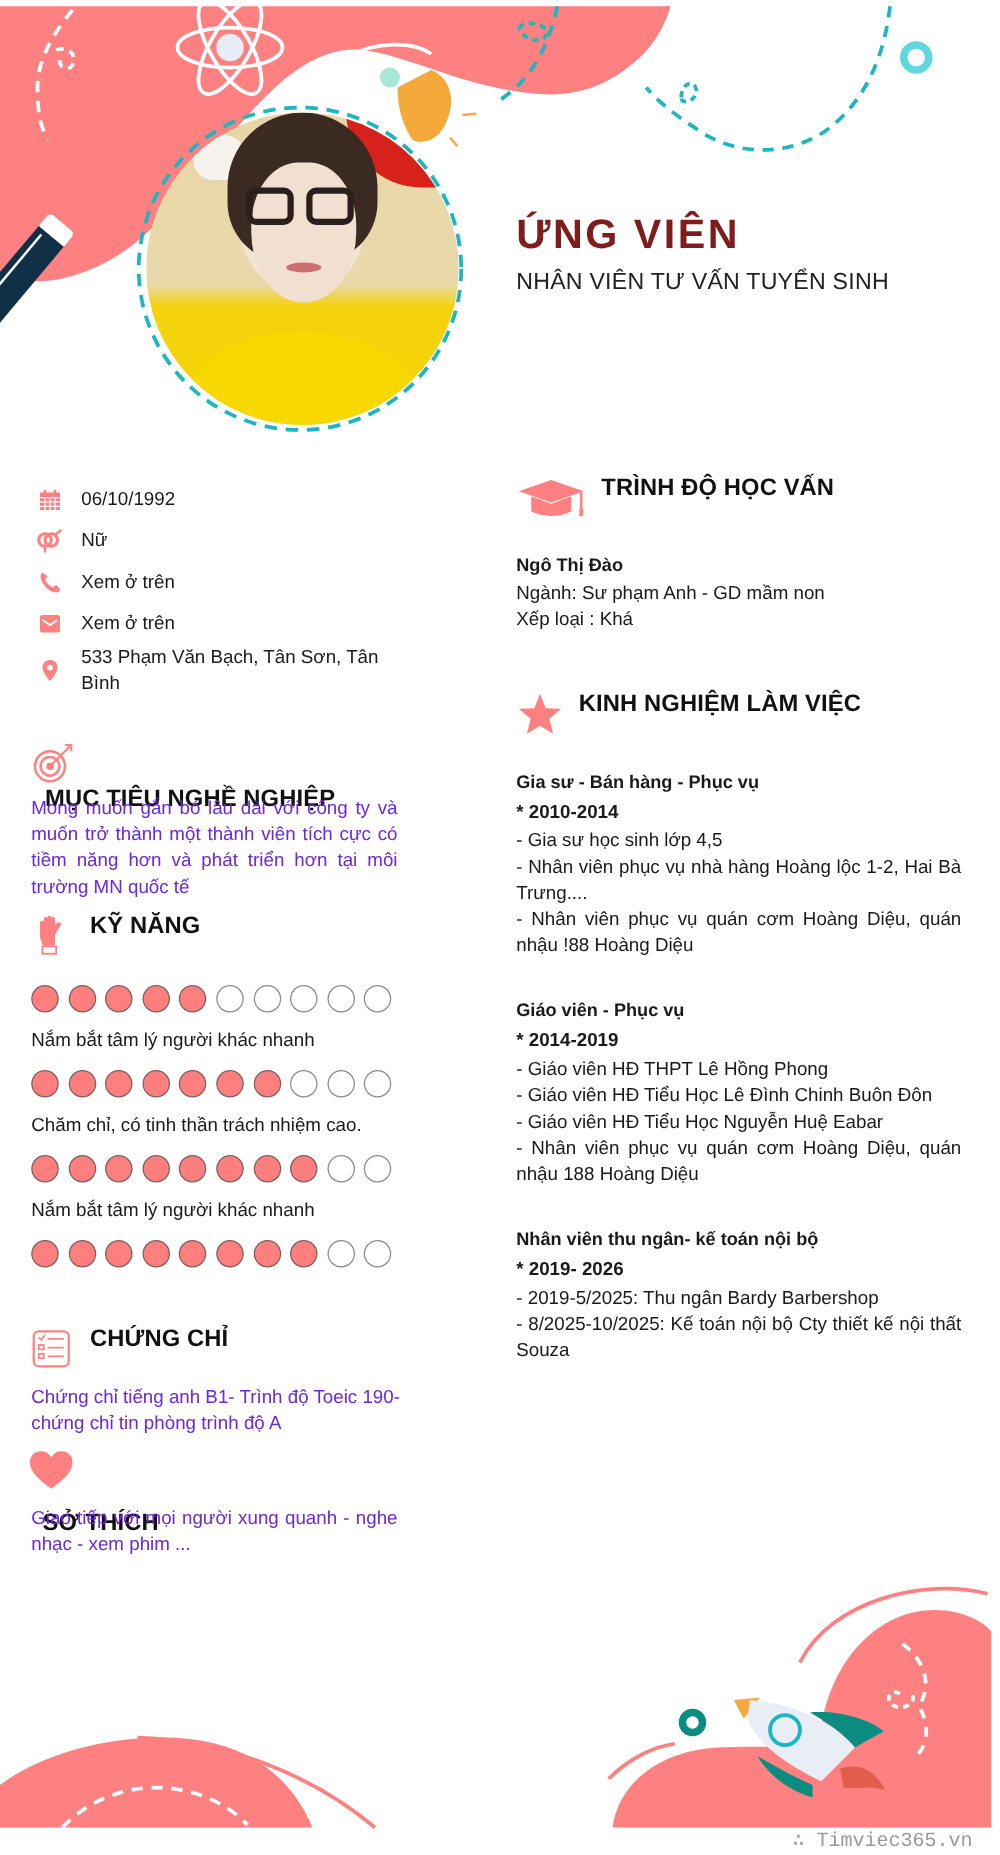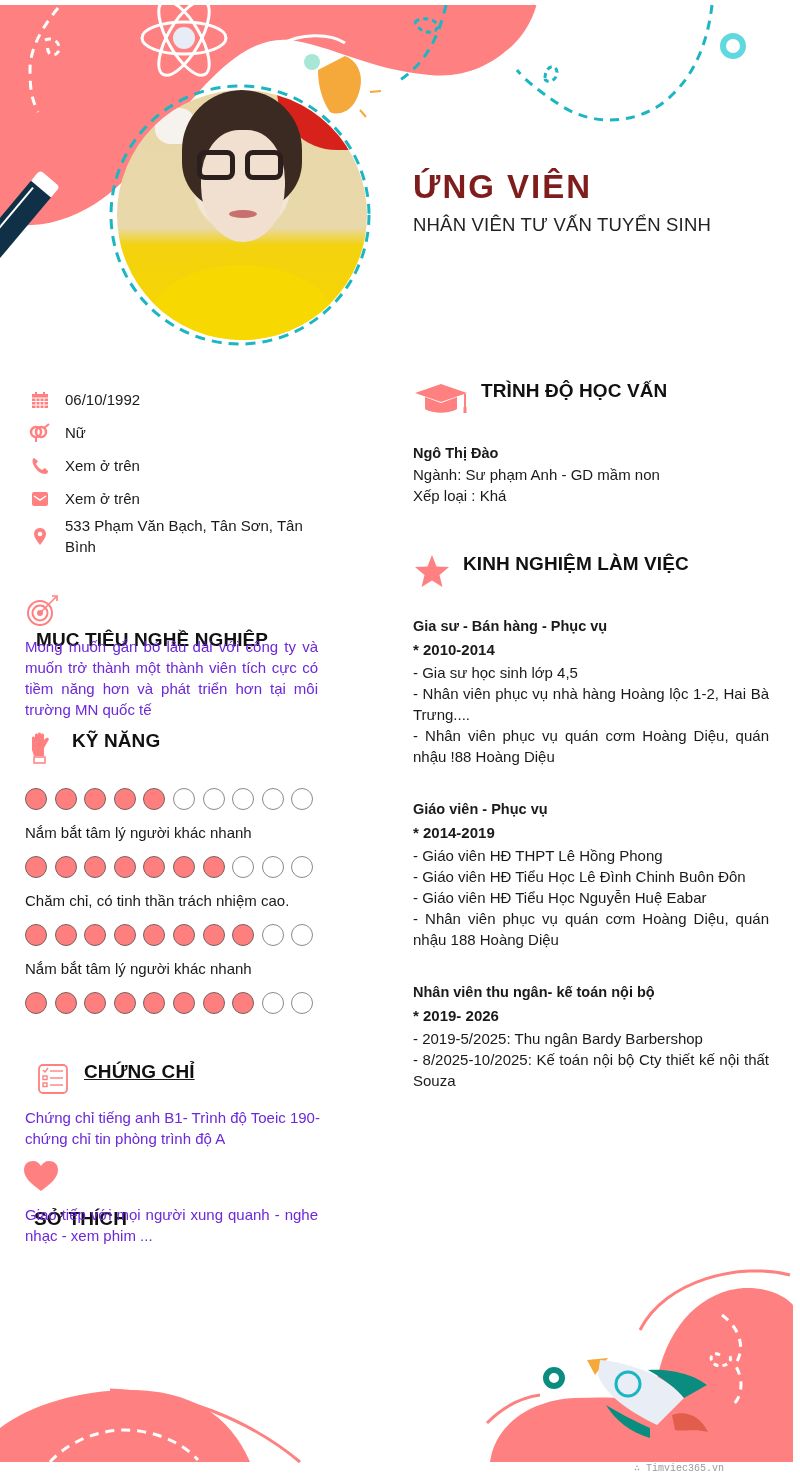--- a/index.html
+++ b/index.html
@@ -47,21 +47,21 @@
   .edu { position: absolute; left: 413px; top: 443px; width: 360px; }
   .edu .school { font-size: 14.5px; font-weight: 700; line-height: 21px; }
   .edu .line { font-size: 15px; line-height: 21px; }
 
   .jobs { position: absolute; left: 413px; top: 616px; width: 356px; }
   .job { margin-bottom: 32px; }
   .job .jt { font-size: 14.5px; font-weight: 700; line-height: 21px; }
   .job .jp { font-size: 15px; font-weight: 700; line-height: 25px; }
   .job .jl { font-size: 15px; line-height: 21px; text-align: justify; }
 
-  .watermark { position: absolute; left: 634px; top: 1462px; font-family: "Liberation Mono", "DejaVu Sans Mono", monospace; font-size: 10px; color: #9a9a9a; }
+  .watermark { position: absolute; left: 634px; top: 1462px; font-family: "Liberation Mono", "DejaVu Sans Mono", monospace; font-size: 16px; color: #9a9a9a; }
 </style>
 </head>
 <body>
 
 <svg class="deco" width="800" height="1484" viewBox="0 0 800 1484">
 
   <path d="M0 5 L535 5 C520 50 480 80 430 75 C370 70 330 45 290 40 C250 36 215 70 175 120 C140 165 110 205 60 220 C35 228 15 225 0 222 Z" fill="#ff8080"></path>
 
   <path d="M535 5 C520 55 470 78 420 72" stroke="#ff8080" stroke-width="3" fill="none"></path>
   <path d="M280 45 C300 33 330 33 345 43" stroke="#fff" stroke-width="3" fill="none"></path>
@@ -265,21 +265,21 @@
       <span class="dot on"></span>
       <span class="dot on"></span>
       <span class="dot on"></span>
       <span class="dot on"></span>
       <span class="dot on"></span>
       <span class="dot"></span>
       <span class="dot"></span>
     </div>
   </div>
 
-<div class="sec-head" style="left:34px; top:1061px;text-decoration:underline;">
+<div class="sec-head" style="left:22px; top:1061px;">
   <span class="sic">
     <svg width="32" height="32" viewBox="0 0 32 32">
         <rect x="2" y="2" width="28" height="28" rx="4" fill="none" stroke="#ff8080" stroke-width="1.8"></rect>
         <g stroke="#ff8080" stroke-width="1.4" fill="none">
           <path d="M6 7 L8 9 L11 5"></path>
           <rect x="6" y="13" width="4" height="3.5"></rect>
           <rect x="6" y="20" width="4" height="3.5"></rect>
           <line x1="13" y1="8" x2="26" y2="8"></line>
           <line x1="13" y1="15" x2="26" y2="15"></line>
           <line x1="13" y1="22" x2="26" y2="22"></line>

